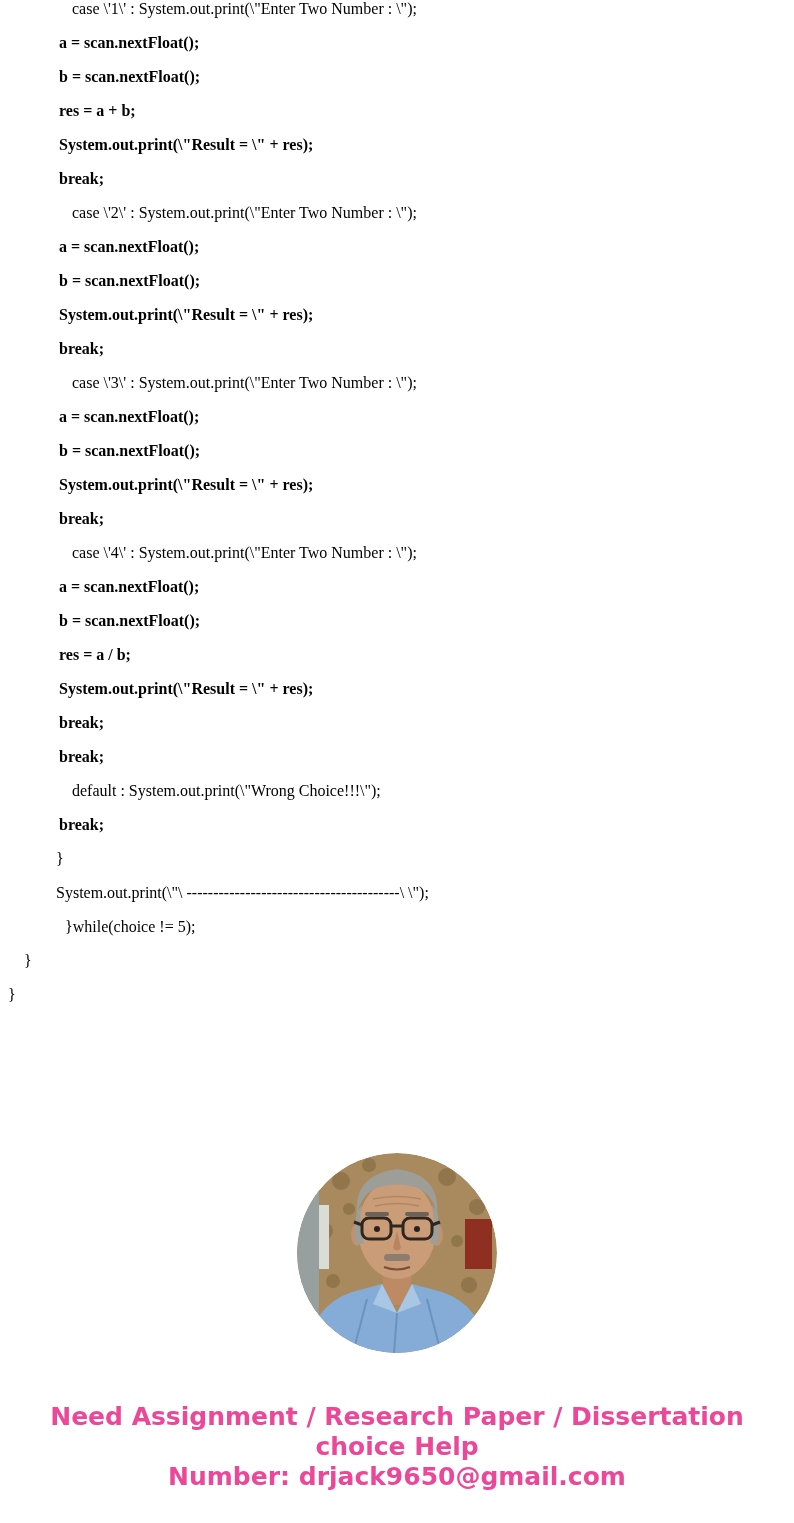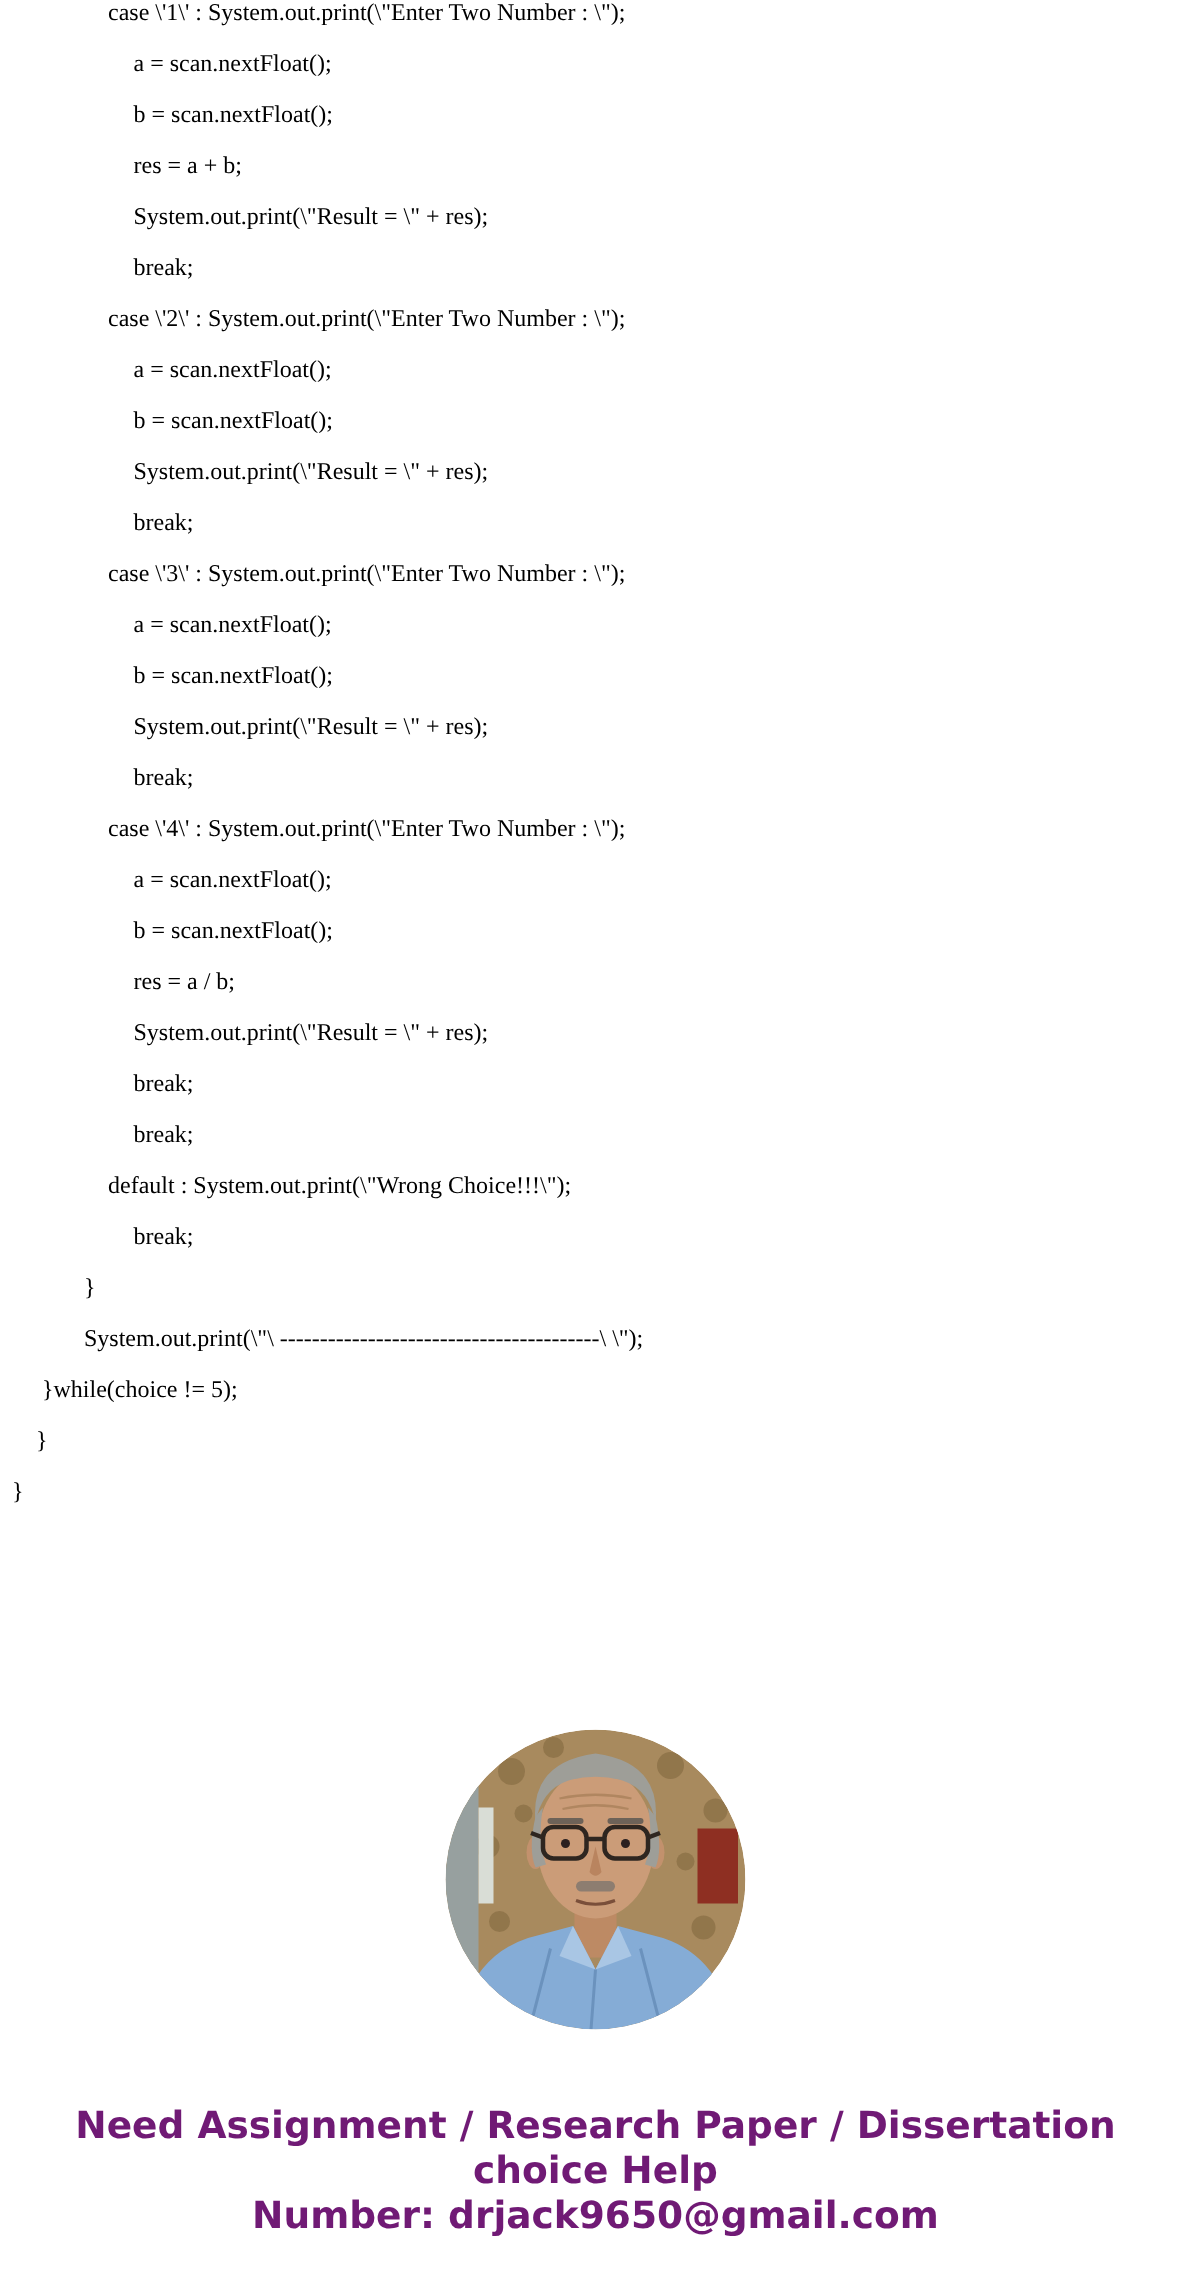--- a/index.html
+++ b/index.html
@@ -20,24 +20,24 @@
     left: 0;
     width: 100%;
     font-family: "Liberation Serif", serif;
     font-size: 16px;
     line-height: 34px;
     color: #000000;
   }
   .code-line { white-space: pre; }
   .ind-0 { padding-left: 8px; }
   .ind-1 { padding-left: 24px; }
-  .ind-2 { padding-left: 28px; }
+  .ind-2 { padding-left: 65px; }
   .ind-3 { padding-left: 56px; }
   .ind-4 { padding-left: 72px; }
-  .ind-5 { padding-left: 89px; }
+  .ind-5 { padding-left: 59px; font-weight: bold; }
 
   .avatar-wrap {
     position: absolute;
     top: 1153px;
     left: 0;
     width: 100%;
     display: flex;
     justify-content: center;
   }
   .avatar {
@@ -51,21 +51,21 @@
   .footer {
     position: absolute;
     top: 1402px;
     left: 0;
     width: 100%;
     text-align: center;
     font-family: "DejaVu Sans", sans-serif;
     font-weight: 700;
     font-size: 25px;
     line-height: 30px;
-    color: #701a75;
+    color: #ec4899;
   }
   .footer div { white-space: nowrap; }
 </style>
 </head>
 <body>
 
 <div class="page">
 
   <div class="code">
       <div class="code-line ind-4">case \'1\' : System.out.print(\"Enter Two Number : \");</div>

